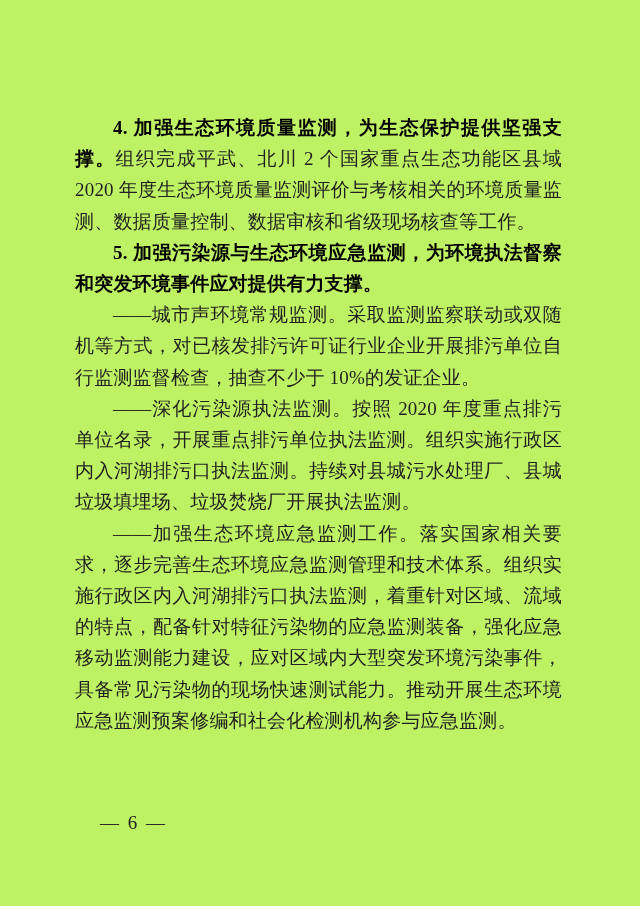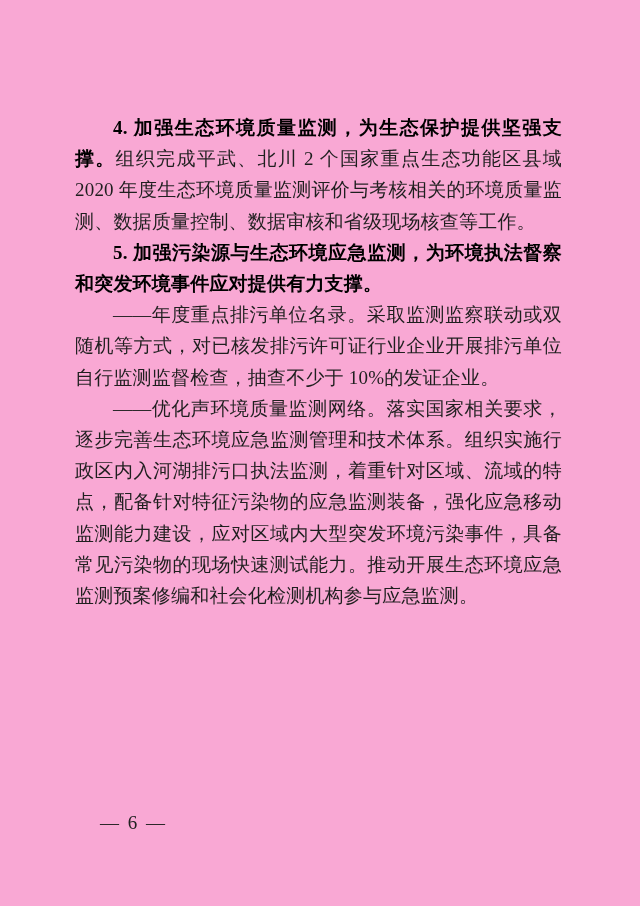--- a/index.html
+++ b/index.html
@@ -4,21 +4,21 @@
 <style>
   html, body {
     margin: 0;
     padding: 0;
     background: #ffffff;
   }
   .sheet {
     position: relative;
     width: 640px;
     height: 906px;
-    background: #f9a8d4;
+    background: #bef264;
     overflow: hidden;
     font-family: "Liberation Serif", "DejaVu Serif", serif;
     text-decoration: underline;
   }
   .body-text {
     position: absolute;
     left: 75px;
     top: 112px;
     width: 487px;
     font-size: 19px;
@@ -51,22 +51,23 @@
 </head>
 <body>
 
 <div class="sheet">
   <div class="body-text">
 
     <p><span class="lead-bold">4. 加强生态环境质量监测，为生态保护提供坚强支撑。</span><span>组织完成平武、北川 2 个国家重点生态功能区县域 2020 年度生态环境质量监测评价与考核相关的环境质量监测、数据质量控制、数据审核和省级现场核查等工作。</span></p>
 
     <p><span class="lead-bold">5. 加强污染源与生态环境应急监测，为环境执法督察和突发环境事件应对提供有力支撑。</span><span></span></p>
 
-    <p><span class="lead-kai">——年度重点排污单位名录。</span><span>采取监测监察联动或双随机等方式，对已核发排污许可证行业企业开展排污单位自行监测监督检查，抽查不少于 10%的发证企业。</span></p>
+    <p><span class="lead-kai">——城市声环境常规监测。</span><span>采取监测监察联动或双随机等方式，对已核发排污许可证行业企业开展排污单位自行监测监督检查，抽查不少于 10%的发证企业。</span></p>
 
+    <p><span class="lead-kai">——深化污染源执法监测。</span><span>按照 2020 年度重点排污单位名录，开展重点排污单位执法监测。组织实施行政区内入河湖排污口执法监测。持续对县城污水处理厂、县城垃圾填埋场、垃圾焚烧厂开展执法监测。</span></p>
 
-    <p><span class="lead-kai">——优化声环境质量监测网络。</span><span>落实国家相关要求，逐步完善生态环境应急监测管理和技术体系。组织实施行政区内入河湖排污口执法监测，着重针对区域、流域的特点，配备针对特征污染物的应急监测装备，强化应急移动监测能力建设，应对区域内大型突发环境污染事件，具备常见污染物的现场快速测试能力。推动开展生态环境应急监测预案修编和社会化检测机构参与应急监测。</span></p>
+    <p><span class="lead-kai">——加强生态环境应急监测工作。</span><span>落实国家相关要求，逐步完善生态环境应急监测管理和技术体系。组织实施行政区内入河湖排污口执法监测，着重针对区域、流域的特点，配备针对特征污染物的应急监测装备，强化应急移动监测能力建设，应对区域内大型突发环境污染事件，具备常见污染物的现场快速测试能力。推动开展生态环境应急监测预案修编和社会化检测机构参与应急监测。</span></p>
 
 
   </div>
 
   <div class="page-number">— 6 —</div>
 </div>
 
 </body></html>

